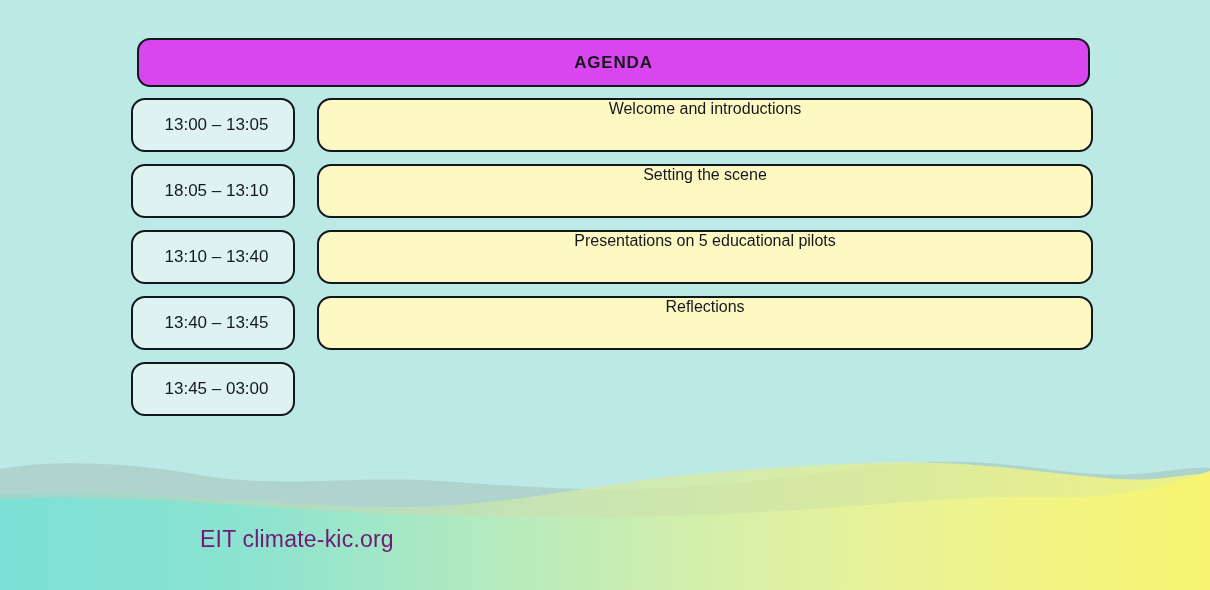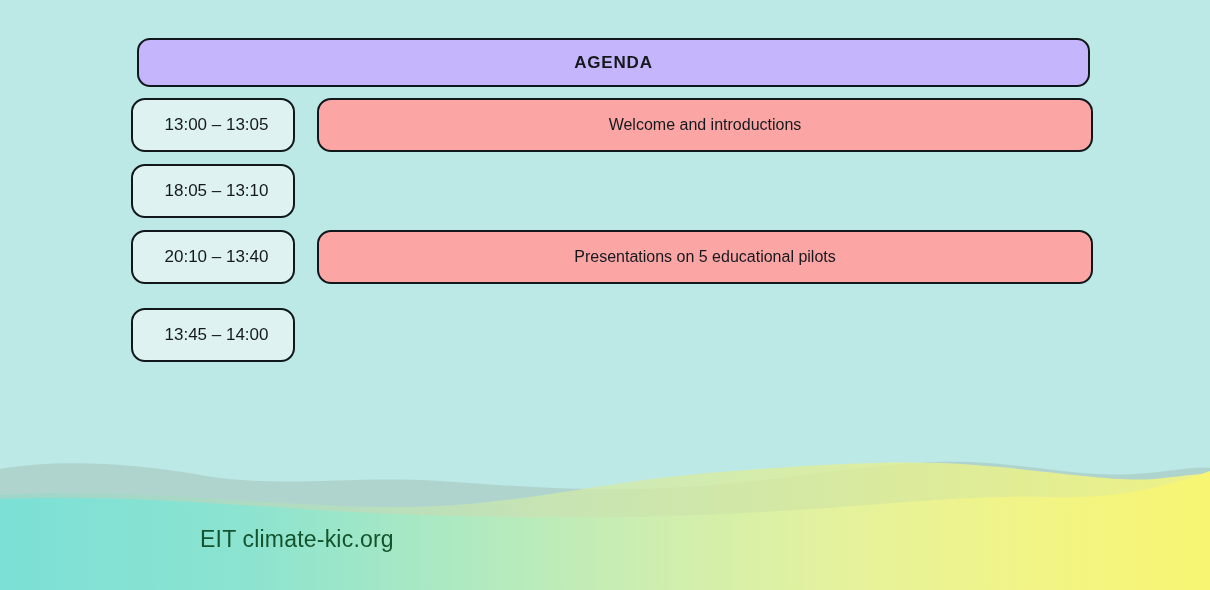--- a/index.html
+++ b/index.html
@@ -14,21 +14,21 @@
     overflow: hidden;
     font-family: "Liberation Sans", sans-serif;
     color: #15191d;
   }
   .agenda-header {
     position: absolute;
     left: 137px;
     top: 38px;
     width: 953px;
     height: 49px;
-    background: #c4b5fd;
+    background: #d946ef;
     border: 2.5px solid #10181c;
     border-radius: 13px;
     display: flex;
     align-items: center;
     justify-content: center;
     box-sizing: border-box;
   }
   .agenda-header span {
     font-size: 17px;
     font-weight: bold;
@@ -56,46 +56,46 @@
     box-sizing: border-box;
     flex: none;
     padding-left: 7px;
   }
   .time-box span {
     font-size: 17px;
   }
   .topic-box {
     width: 776px;
     height: 54px;
-    background: #fca5a5;
+    background: #fef9c3;
     border: 2.5px solid #10181c;
     border-radius: 14px;
     display: flex;
-    align-items: center;
+    align-items: flex-start;
     justify-content: center;
     box-sizing: border-box;
     flex: none;
   }
   .topic-box span {
     font-size: 16px;
   }
   .waves {
     position: absolute;
     left: 0;
     bottom: 0;
     width: 1210px;
     height: 145px;
     display: block;
   }
   .footer-text {
     position: absolute;
     left: 200px;
     top: 526px;
     font-size: 23px;
-    color: #14532d;
+    color: #701a75;
     letter-spacing: 0.2px;
     z-index: 5;
   }
 </style>
 </head>
 <body>
 
 <div class="slide">
 
   <div class="agenda-header">
@@ -108,34 +108,43 @@
         <span>13:00 – 13:05</span>
       </div>
       <div class="topic-box">
         <span>Welcome and introductions</span>
       </div>
     </div>
     <div class="row">
       <div class="time-box">
         <span>18:05 – 13:10</span>
       </div>
+      <div class="topic-box">
+        <span>Setting the scene</span>
+      </div>
     </div>
     <div class="row">
       <div class="time-box">
-        <span>20:10 – 13:40</span>
+        <span>13:10 – 13:40</span>
       </div>
       <div class="topic-box">
         <span>Presentations on 5 educational pilots</span>
       </div>
     </div>
     <div class="row">
+      <div class="time-box">
+        <span>13:40 – 13:45</span>
+      </div>
+      <div class="topic-box">
+        <span>Reflections</span>
+      </div>
     </div>
     <div class="row">
       <div class="time-box">
-        <span>13:45 – 14:00</span>
+        <span>13:45 – 03:00</span>
       </div>
     </div>
   </div>
 
   <svg class="waves" viewBox="0 0 1210 145" preserveAspectRatio="none" xmlns="http://www.w3.org/2000/svg">
     <defs>
       <linearGradient id="gradPale" x1="0" y1="0" x2="1" y2="0">
         <stop offset="0%" stop-color="#8fd6c8" stop-opacity="0.50"></stop>
         <stop offset="45%" stop-color="#cfe9ab" stop-opacity="0.75"></stop>
         <stop offset="100%" stop-color="#f4f47e" stop-opacity="0.92"></stop>

